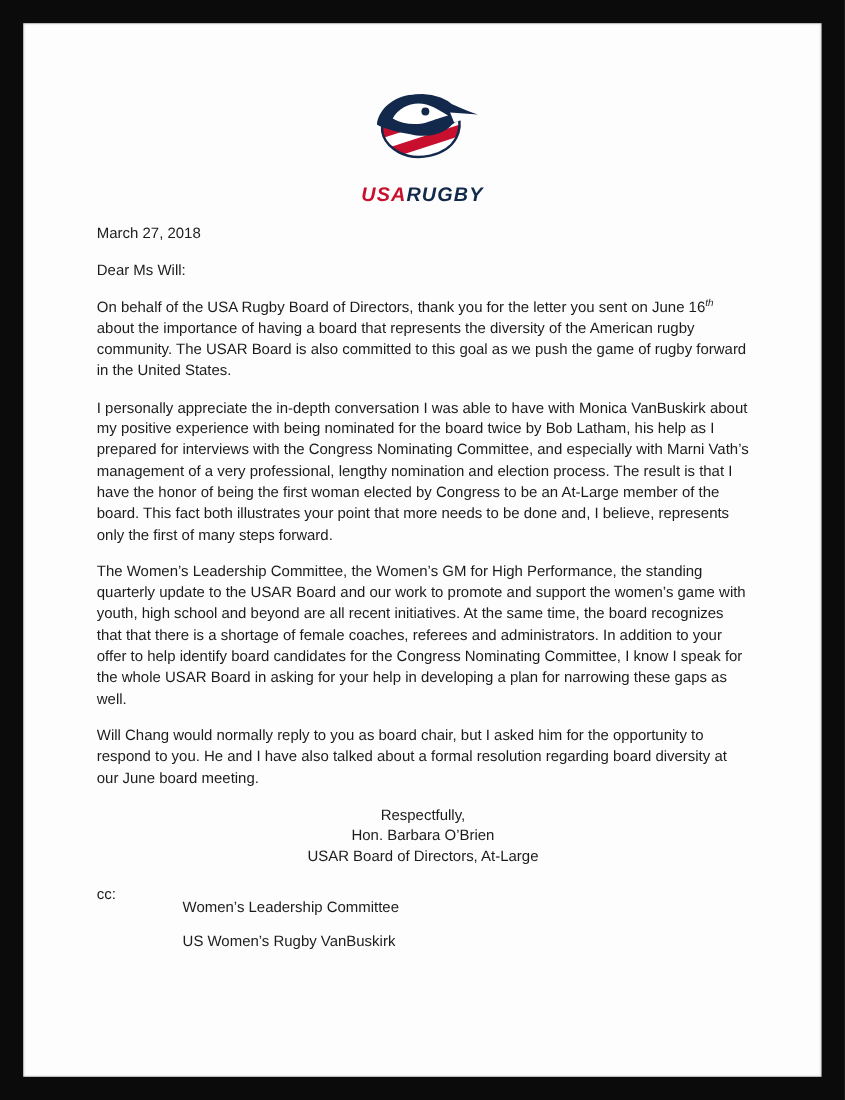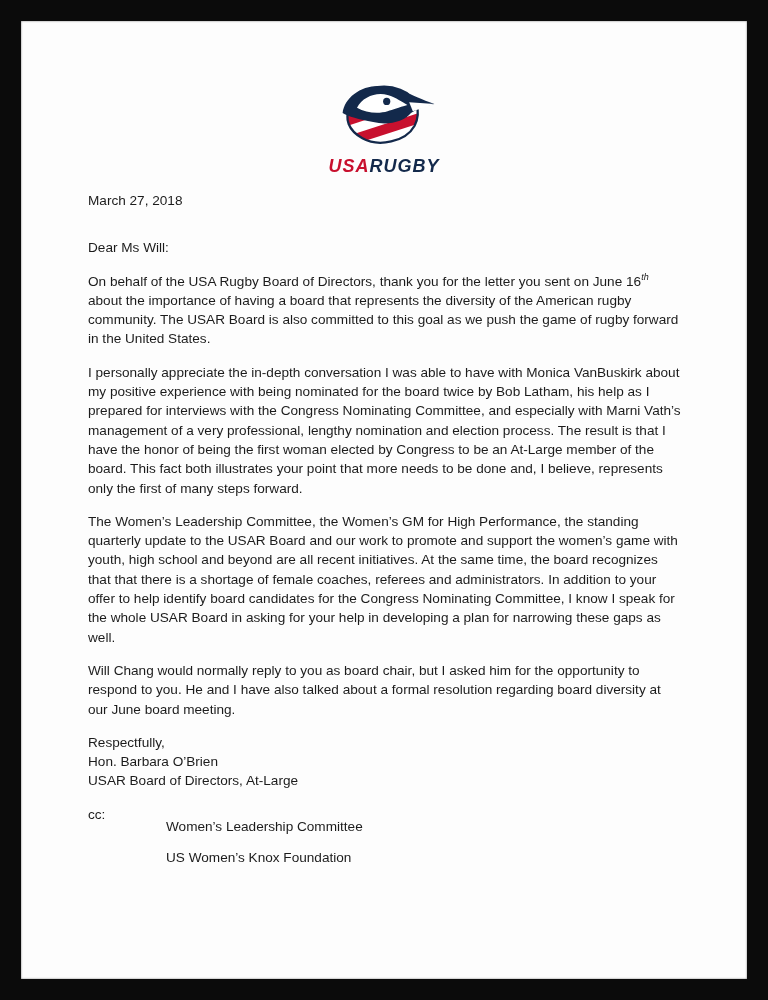--- a/index.html
+++ b/index.html
@@ -19,39 +19,39 @@
     position:absolute;
     left:21px; top:21px; right:21px; bottom:21px;
     background:#fdfdfd;
     box-shadow:0 0 2px rgba(0,0,0,.6) inset;
   }
   .logo-wrap {
     padding-top:56px;
     text-align:center;
   }
   .wordmark {
-    margin-top:2px;
+    margin-top:12px;
     font-style:italic;
     font-weight:900;
     font-size:18px;
     letter-spacing:1px;
     line-height:1;
   }
   .wordmark .usa   { color:#c8102e; }
   .wordmark .rugby { color:#13294b; }
   .letter {
     padding:16px 66px 0 67px;
     color:#1c1c1c;
     font-size:13.6px;
     line-height:1.42;
   }
   .letter p { margin:0 0 14px 0; }
-  .letter .date { margin-bottom:28px; }
+  .letter .date { margin-bottom:15px; }
   .letter sup { font-size:9px; line-height:0;font-style:italic; }
-  .closing-block { margin:0 0 14px 0; }
+  .closing-block { margin:0 0 14px 0;text-align:center; }
   .cc-block { display:flex; margin-top:4px;gap:19px; }
   .cc-label { width:47px; flex:0 0 47px; }
   .cc-items div { margin:12px; }
 </style>
 </head>
 <body>
 
 <div class="canvas">
   <div class="page">
 
@@ -99,19 +99,19 @@
       <div class="closing-block">
         <div>Respectfully,</div>
         <div>Hon. Barbara O’Brien</div>
         <div>USAR Board of Directors, At-Large</div>
       </div>
 
       <div class="cc-block">
         <div class="cc-label">cc:</div>
         <div class="cc-items">
           <div>Women’s Leadership Committee</div>
-          <div>US Women’s Knox Foundation</div>
+          <div>US Women’s Rugby VanBuskirk</div>
         </div>
       </div>
 
     </div>
   </div>
 </div>
 
 </body></html>

